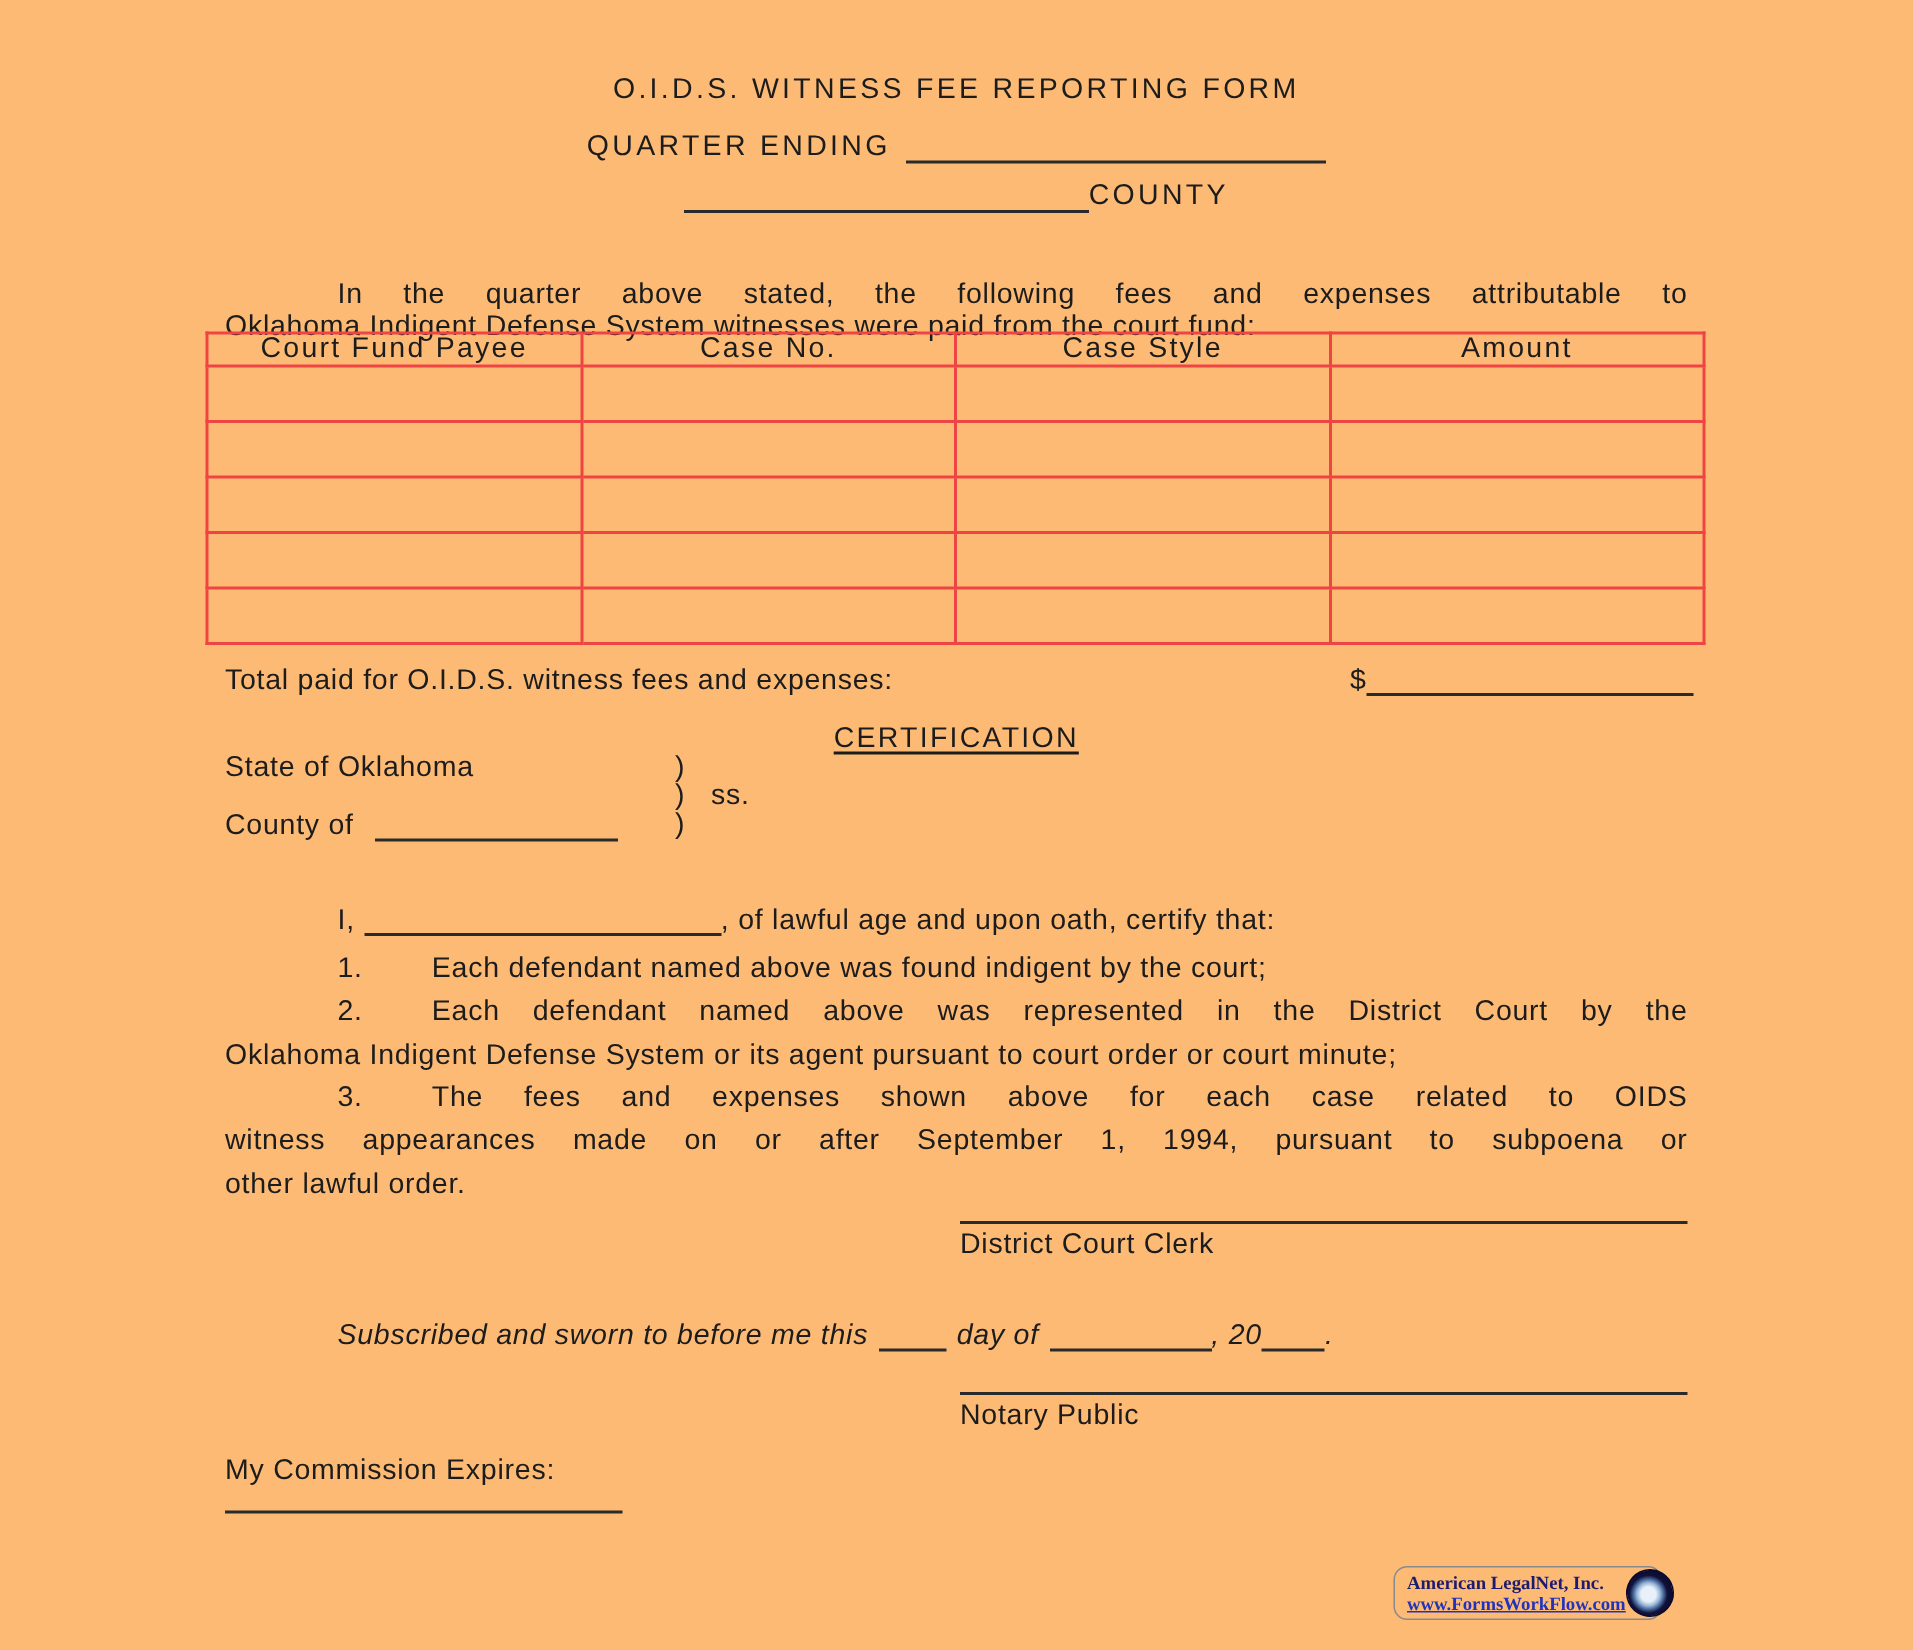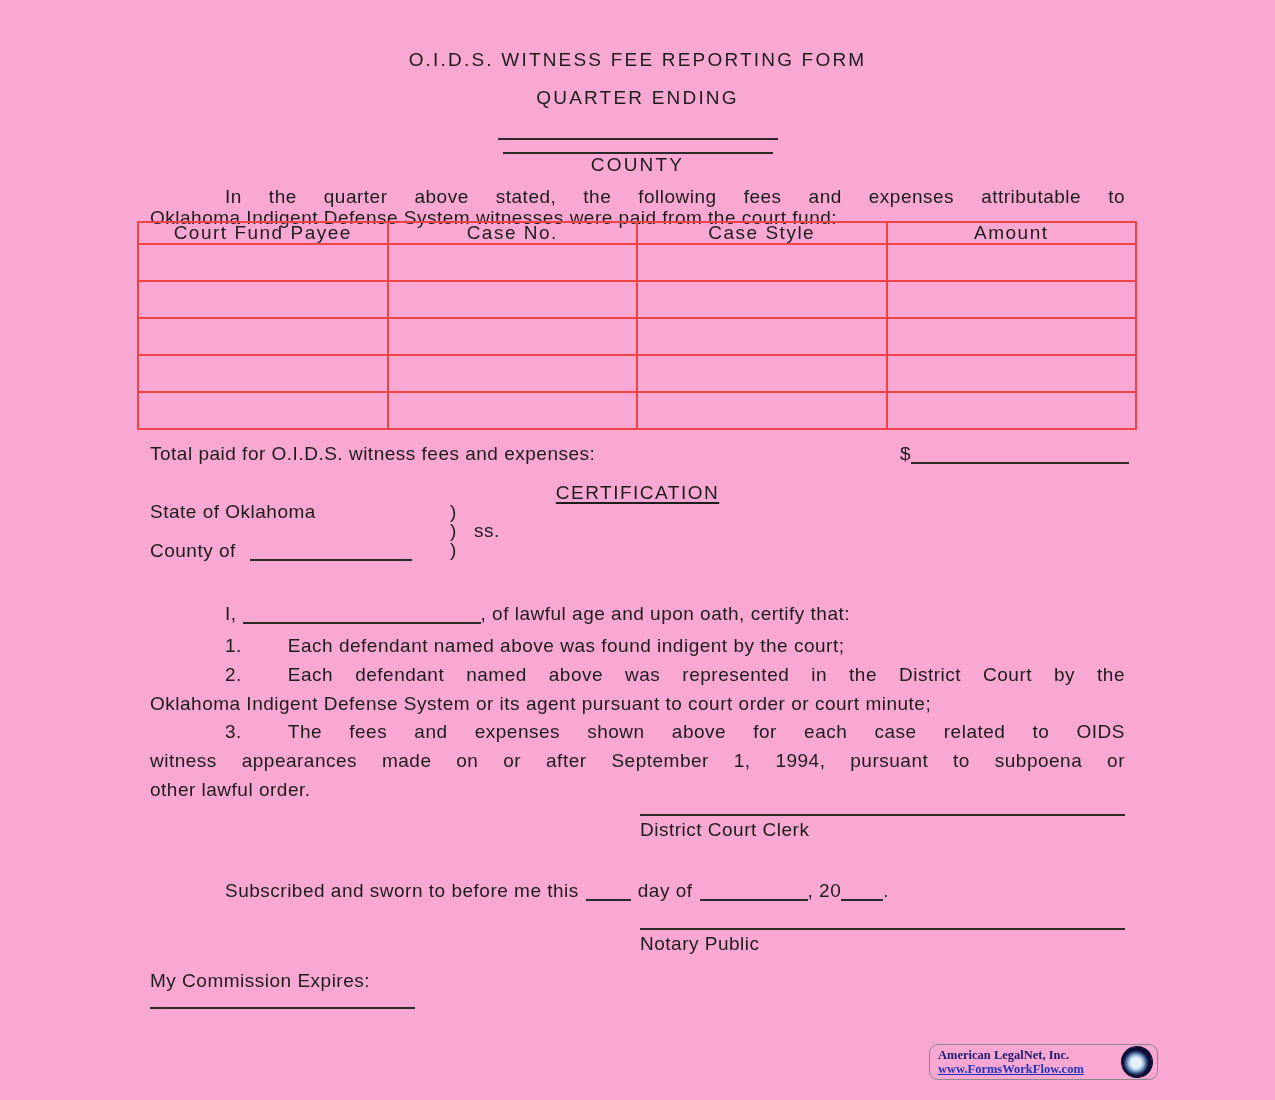--- a/index.html
+++ b/index.html
@@ -1,42 +1,42 @@
 <!DOCTYPE html>
 <html><head>
 <meta charset="utf-8">
 <style>
   html,body { margin:0; padding:0; background:#ffffff; }
   .page {
     position: relative;
     width: 1275px;
     height: 1100px;
-    background: #f9a8d4;
+    background: #fdba74;
     font-family: "Liberation Sans", "DejaVu Sans", sans-serif;
     color: #1c1c1c;
     font-size: 19px;
     letter-spacing: 0.5px;
     overflow: hidden;
   }
   .abs { position: absolute; }
-  .center-row { left:0; width:100%; display:flex; justify-content:center; align-items:center;flex-direction:column; }
+  .center-row { left:0; width:100%; display:flex; justify-content:center; align-items:flex-end; }
   .title {
     top:49px; left:0; width:100%;
     text-align:center;
     font-size:19px; letter-spacing:2.2px;
   }
   .caps { letter-spacing:2.2px; }
   .blank {
     display:inline-block;
     border-bottom:2px solid #2a2a2a;
     height:1em;
     vertical-align:text-bottom;
   }
   .quarter-row { top:87px; gap:10px; }
-  .county-row { top:133px; }
+  .county-row { top:120px; }
   .intro {
     top:162px; left:150px; width:975px;
     line-height:21px;
   }
   .jline { text-align:justify; text-align-last:justify; }
   .indent { padding-left:75px; box-sizing:border-box;margin-top:24px; }
   table.fees {
     position:absolute; top:221px; left:137px;
     width:1000px;
     border-collapse:collapse;
@@ -64,27 +64,27 @@
   .venue-ss { position:absolute; left:324px; top:0; }
   .oath { top:579px; left:150px; width:975px; line-height:21px; }
   .cert-items { line-height:29px; }
   .item1 { top:607px; left:150px; width:975px; }
   .item2 { top:636px; left:150px; width:975px; }
   .item3 { top:693px; left:150px; width:975px; }
   .num-gap { display:inline-block; width:46px; }
   .sig-line { border-top:2px solid #2a2a2a; height:0; }
   .clerk-line  { top:814px; left:640px; width:485px; }
   .clerk-label { top:819px; left:640px; }
-  .sworn { top:856px; left:150px; width:1000px; }
+  .sworn { top:856px; left:150px; width:1000px;font-style:italic; }
   .notary-line  { top:928px; left:640px; width:485px; }
   .notary-label { top:933px; left:640px; }
   .commission-label { top:970px; left:150px; }
   .commission-line  { top:1007px; left:150px; width:265px; }
   .footer-box {
-    top:1044px; left:929px; width:229px; height:36px;
+    top:1044px; left:929px; width:179px; height:36px;
     box-sizing:border-box;
     border:1px solid #8a8a8a; border-radius:9px;
     display:flex; align-items:center;
     padding:2px 4px 2px 8px;
     font-family:"Liberation Serif", "DejaVu Serif", serif;
     letter-spacing:0;
   }
   .footer-text { flex:1 1 auto; line-height:14px; }
   .footer-company { font-size:12.5px; font-weight:bold; color:#1b1b70; white-space:nowrap; }
   .footer-link {

